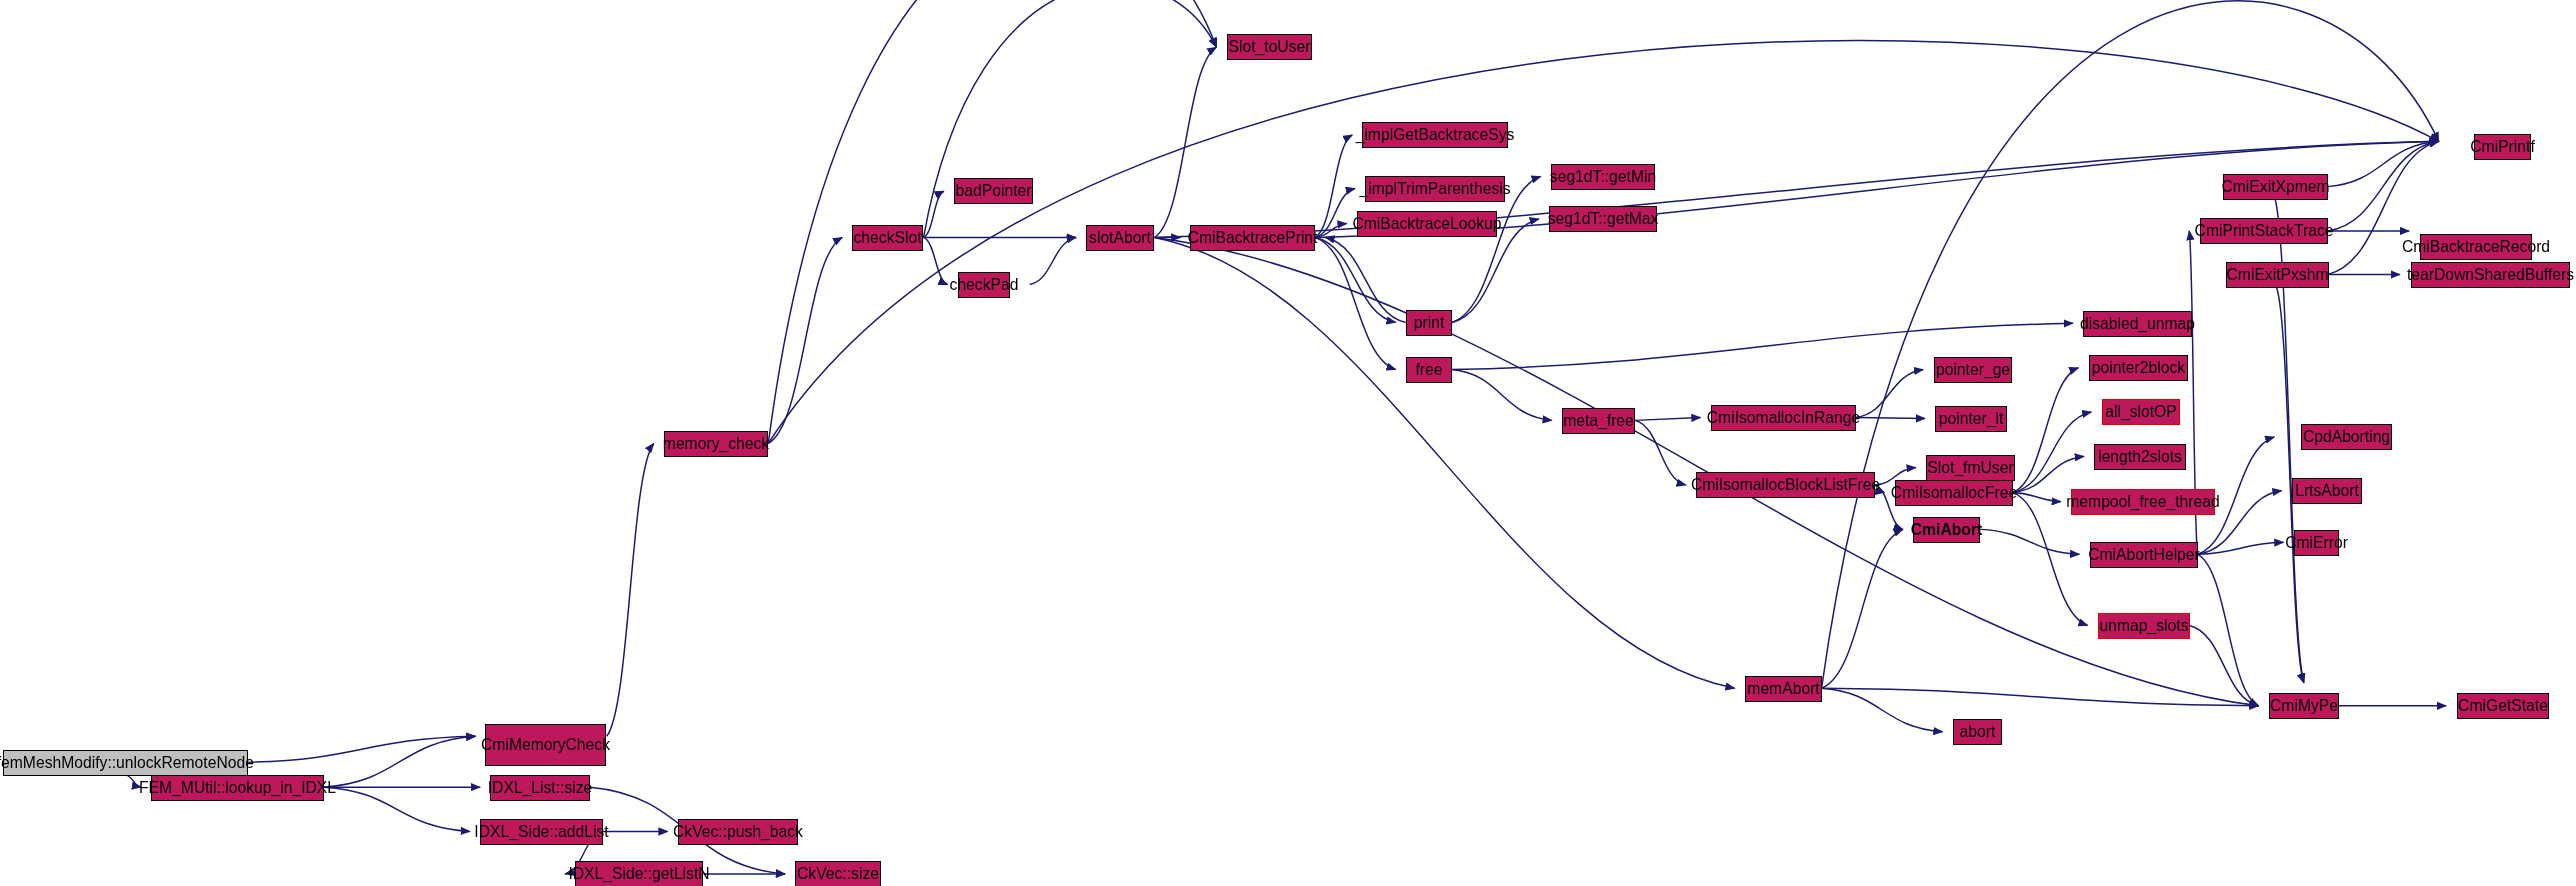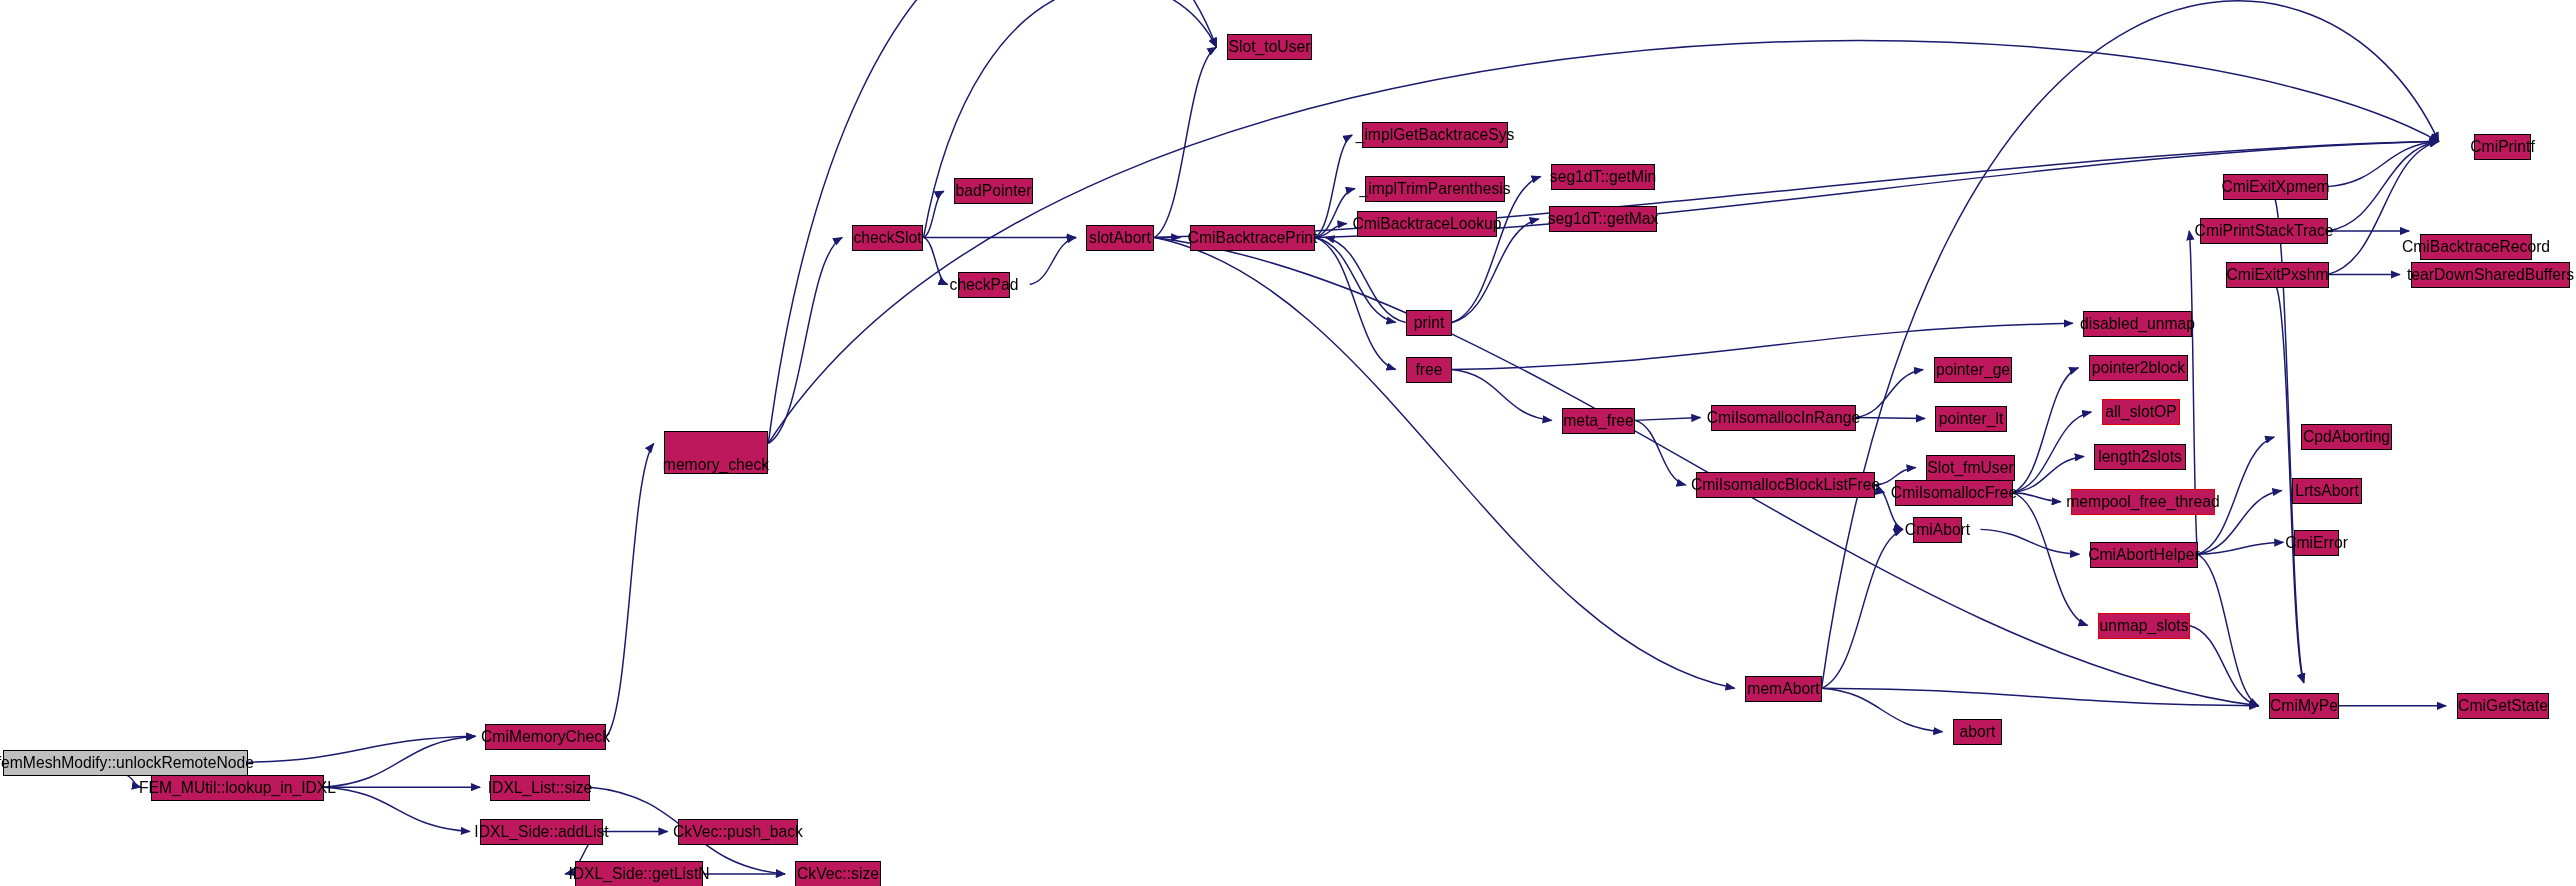--- a/index.html
+++ b/index.html
@@ -89,42 +89,42 @@
         <path d="M2519,250 C2579,240.3 2579,162.7 2639,153" marker-end="url(#ah)"></path>
         <path d="M2519,297 L2597,297" marker-end="url(#ah)"></path>
         <path d="M2519,297 C2579,282.6 2579,167.4 2639,153" marker-end="url(#ah)"></path>
         <path d="M2463.5,311 C2478.25,353.8 2478.25,696.2 2493,739" marker-end="url(#ah)"></path>
       </g>
   </svg>
   <div id="node-layer">
       <div class="node root" style="left: 2.8px; top: 750px; width: 245px; height: 26px;">
         <span>femMeshModify::unlockRemoteNode</span>
       </div>
-      <div class="node" style="left: 485px; top: 724px; width: 121px; height: 26px;">
+      <div class="node" style="left: 485px; top: 724px; width: 121px; height: 42px;">
         <span>CmiMemoryCheck</span>
       </div>
       <div class="node" style="left: 151px; top: 775px; width: 173px; height: 26px;">
         <span>FEM_MUtil::lookup_in_IDXL</span>
       </div>
       <div class="node" style="left: 490px; top: 775px; width: 100px; height: 26px;">
         <span>IDXL_List::size</span>
       </div>
       <div class="node" style="left: 480px; top: 819px; width: 123px; height: 26px;">
         <span>IDXL_Side::addList</span>
       </div>
       <div class="node" style="left: 678px; top: 819px; width: 120px; height: 26px;">
         <span>CkVec::push_back</span>
       </div>
       <div class="node" style="left: 575px; top: 861px; width: 128px; height: 26px;">
         <span>IDXL_Side::getListN</span>
       </div>
       <div class="node" style="left: 795px; top: 861px; width: 86px; height: 26px;">
         <span>CkVec::size</span>
       </div>
-      <div class="node" style="left: 664px; top: 431px; width: 104px; height: 43px; align-items: flex-end;">
+      <div class="node" style="left: 664px; top: 431px; width: 104px; height: 26px;">
         <span>memory_check</span>
       </div>
       <div class="node" style="left: 852px; top: 225px; width: 71px; height: 26px;">
         <span>checkSlot</span>
       </div>
       <div class="node" style="left: 954px; top: 178px; width: 79px; height: 26px;">
         <span>badPointer</span>
       </div>
       <div class="node" style="left: 958px; top: 272px; width: 52px; height: 26px;">
         <span>checkPad</span>
@@ -173,21 +173,21 @@
       </div>
       <div class="node" style="left: 1926px; top: 455px; width: 89px; height: 26px;">
         <span>Slot_fmUser</span>
       </div>
       <div class="node" style="left: 1696px; top: 472px; width: 179px; height: 26px;">
         <span>CmiIsomallocBlockListFree</span>
       </div>
       <div class="node" style="left: 1895px; top: 480px; width: 118px; height: 26px;">
         <span>CmiIsomallocFree</span>
       </div>
-      <div class="node" style="left: 1913px; top: 517px; width: 49px; height: 26px;">
+      <div class="node" style="left: 1913px; top: 517px; width: 67px; height: 26px; font-weight: bold;">
         <span>CmiAbort</span>
       </div>
       <div class="node" style="left: 2083px; top: 311px; width: 109px; height: 26px;">
         <span>disabled_unmap</span>
       </div>
       <div class="node" style="left: 2089px; top: 355px; width: 99px; height: 26px;">
         <span>pointer2block</span>
       </div>
       <div class="node red" style="left: 2102px; top: 399px; width: 78px; height: 26px;">
         <span>all_slotOP</span>

